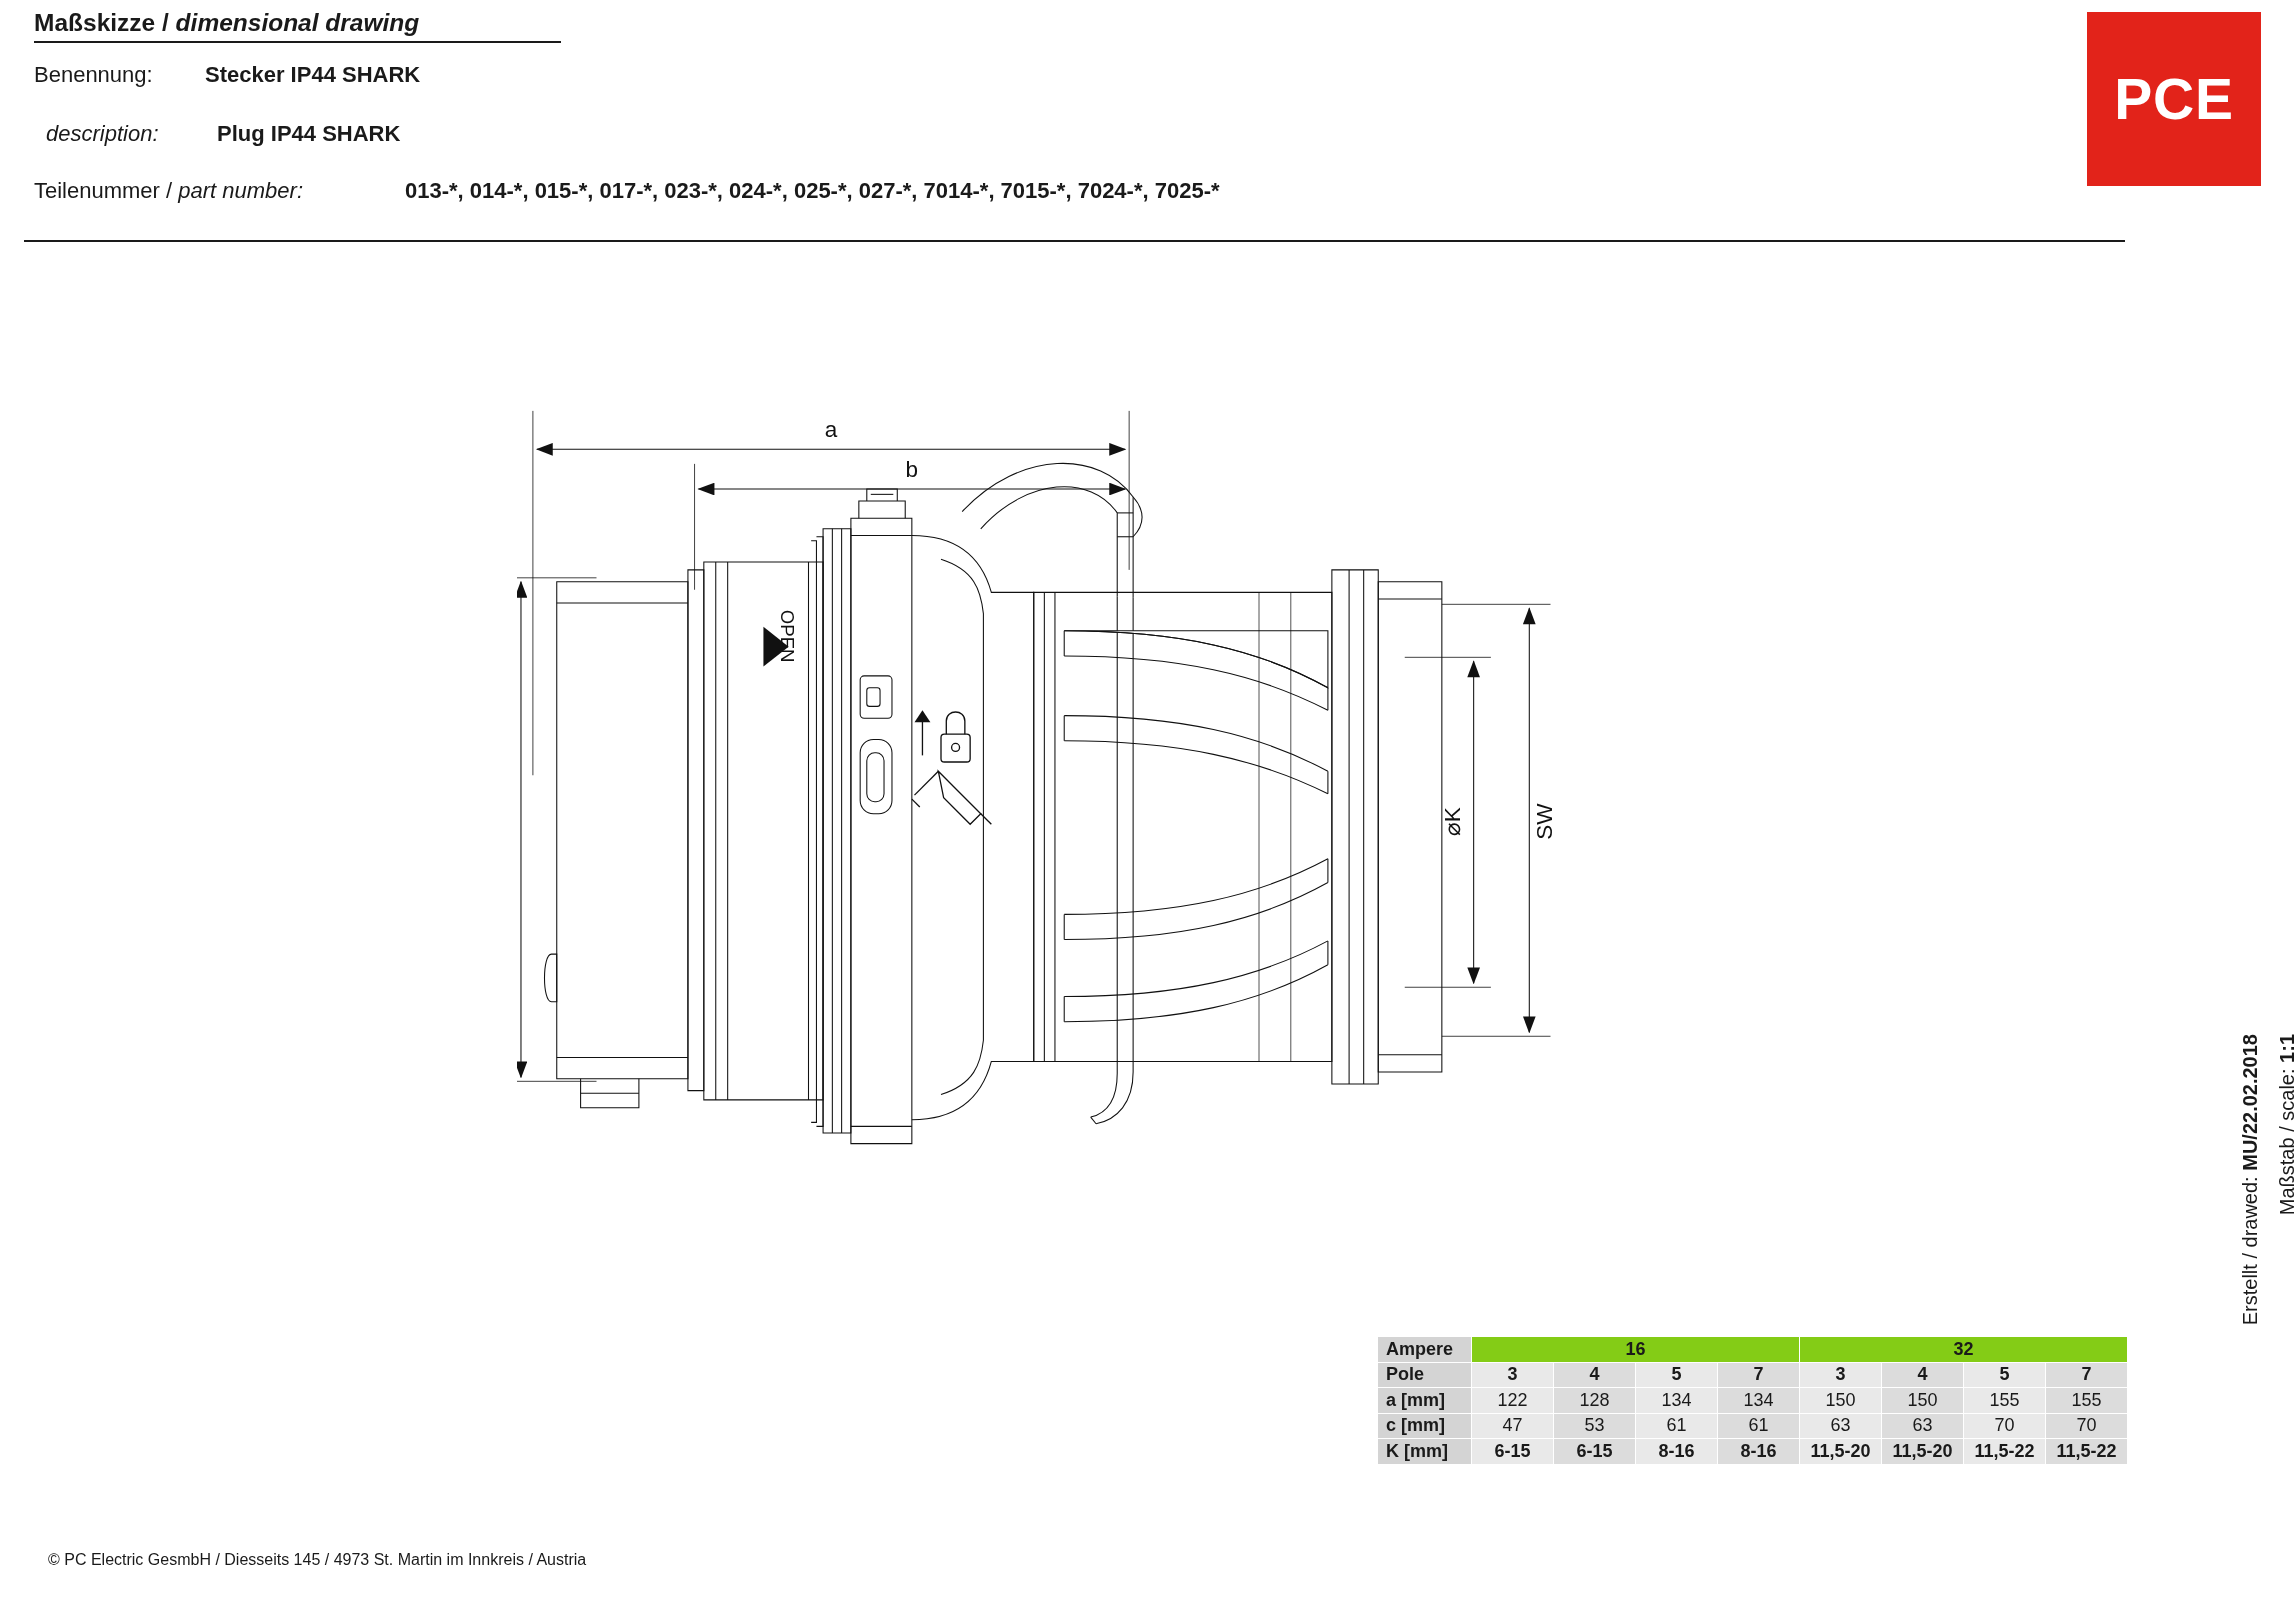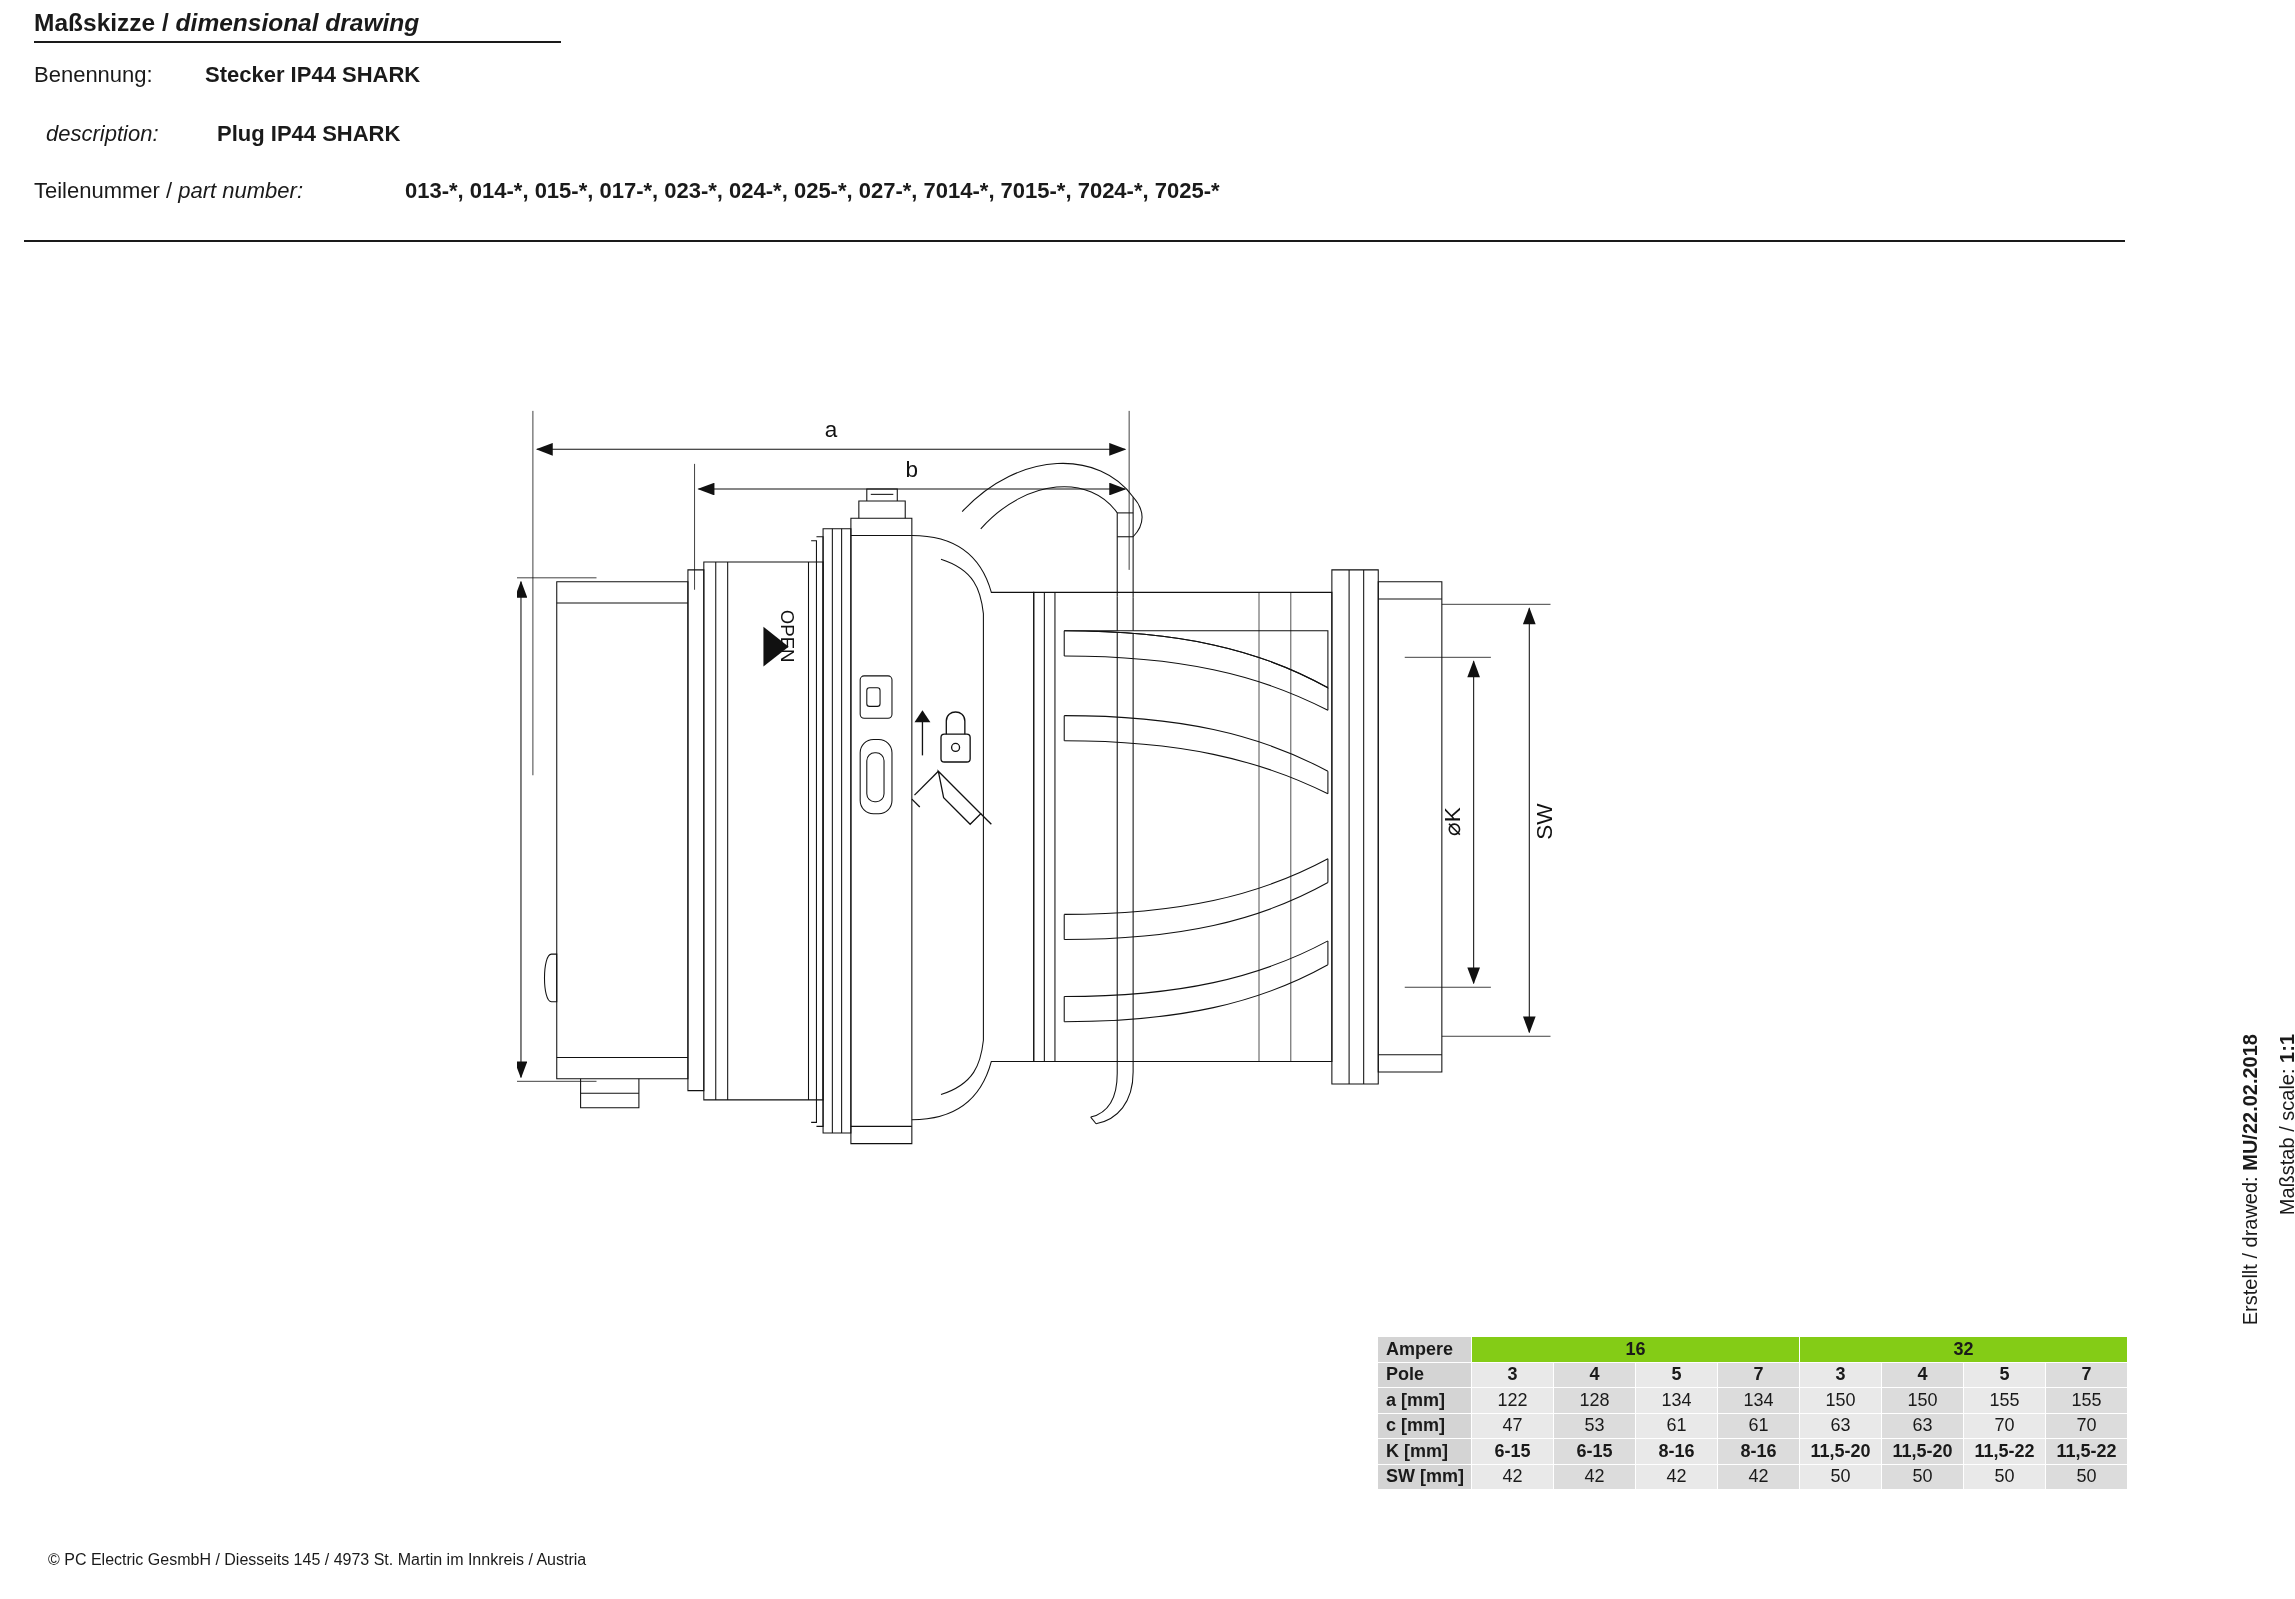--- a/index.html
+++ b/index.html
@@ -178,20 +178,23 @@
   <div class="meta-row" id="row-description">
     <span class="lbl-it">description:</span>
     <span class="val">Plug IP44 SHARK</span>
   </div>
 
   <div class="meta-row" id="row-partnumber">
     <span class="lbl">Teilenummer</span><span class="lbl"> / </span><span class="lbl-it">part number:</span>
     <span class="val">013-*, 014-*, 015-*, 017-*, 023-*, 024-*, 025-*, 027-*, 7014-*, 7015-*, 7024-*, 7025-*</span>
   </div>
 
+  <div id="logo">
+    <div id="logo-text">PCE</div>
+  </div>
 
   <div id="header-rule"></div>
 </div>
 
 <div id="drawing">
 <svg width="1378" height="941" viewBox="0 0 2080 1420" xmlns="http://www.w3.org/2000/svg">
   <defs>
     <marker id="arrL" markerWidth="18" markerHeight="12" refX="1" refY="6" orient="auto">
       <path d="M 16 0 L 0 6 L 16 12 z" fill="#111"></path>
     </marker>
@@ -385,28 +388,17 @@
       <td class="cell">6-15</td>
       <td class="cell alt">6-15</td>
       <td class="cell">8-16</td>
       <td class="cell alt">8-16</td>
       <td class="cell">11,5-20</td>
       <td class="cell alt">11,5-20</td>
       <td class="cell">11,5-22</td>
       <td class="cell alt">11,5-22</td>
     </tr>
 
-    <tr>
-      <td class="rowhead">SW [mm]</td>
-      <td class="cell">42</td>
-      <td class="cell alt">42</td>
-      <td class="cell">42</td>
-      <td class="cell alt">42</td>
-      <td class="cell">50</td>
-      <td class="cell alt">50</td>
-      <td class="cell">50</td>
-      <td class="cell alt">50</td>
-    </tr>
   </tbody>
 </table>
 
 <div id="footer">© PC Electric GesmbH / Diesseits 145 / 4973 St. Martin im Innkreis / Austria</div>
 
 
 </body></html>

